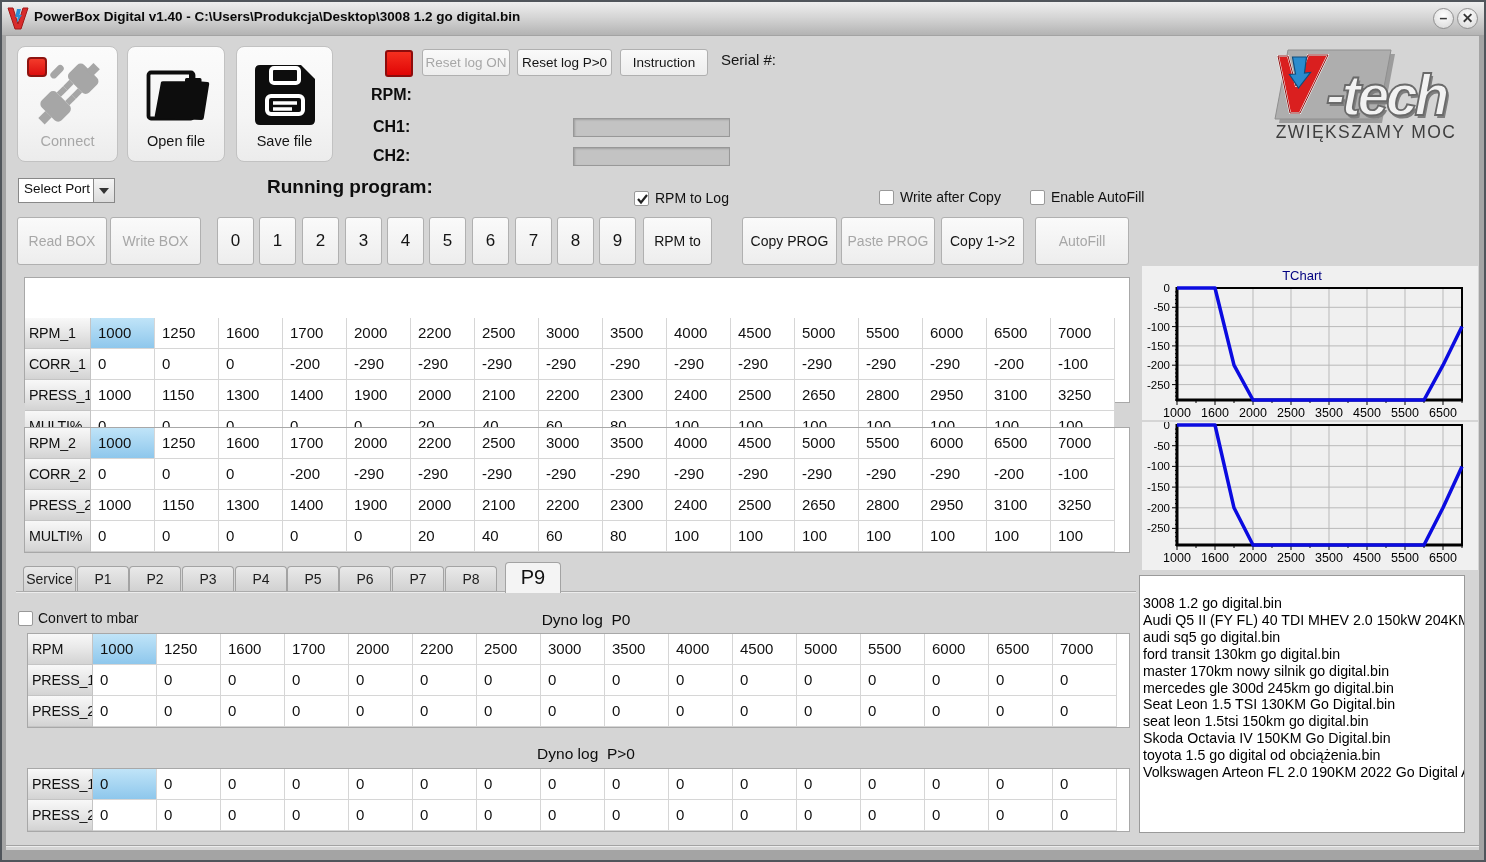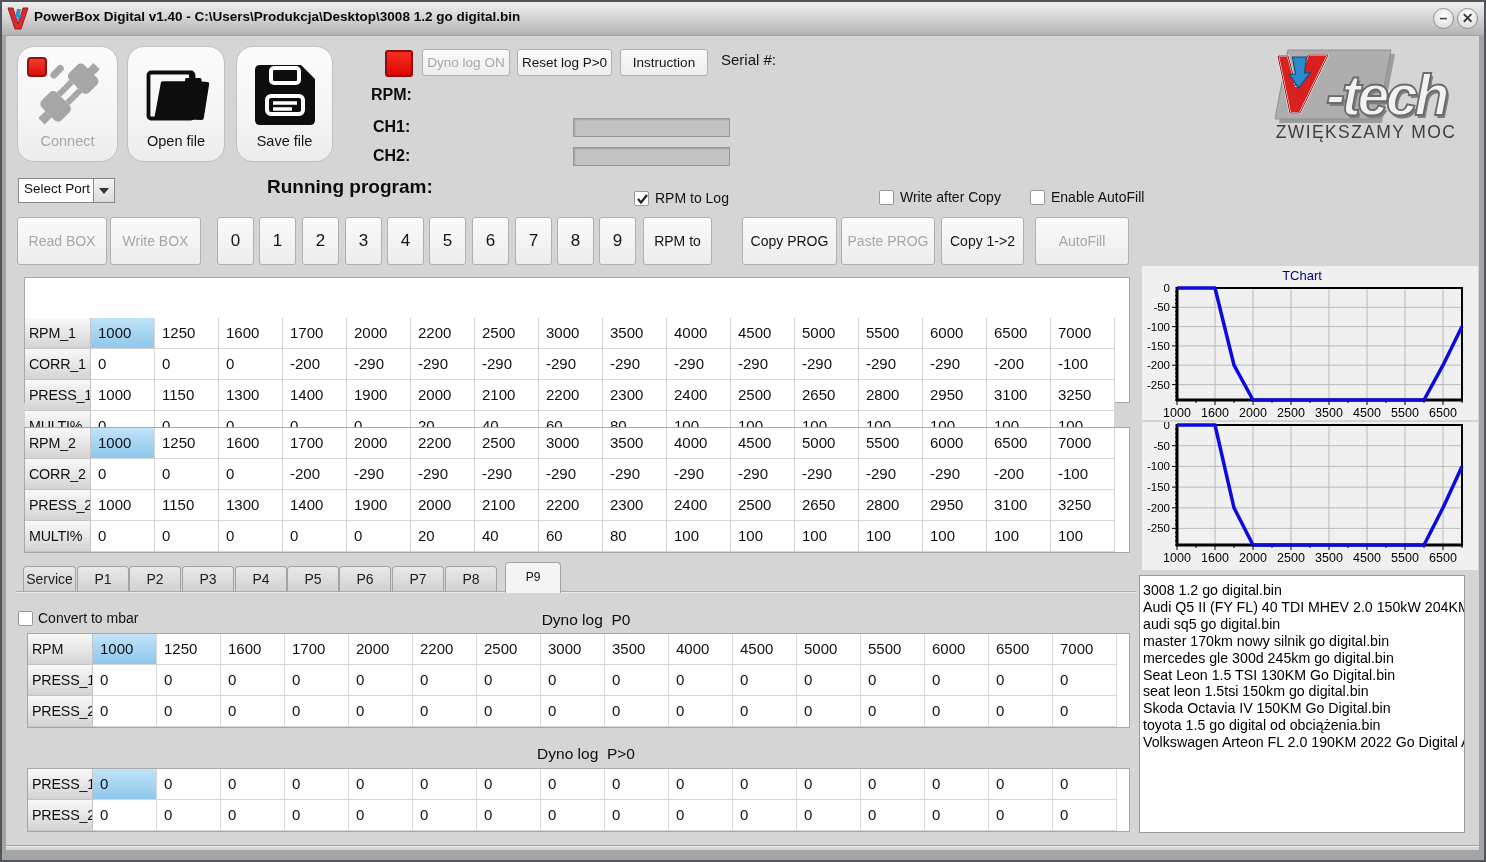--- a/index.html
+++ b/index.html
@@ -4,40 +4,40 @@
 *{margin:0;padding:0;box-sizing:border-box}
 html,body{width:1486px;height:862px;overflow:hidden}
 body{font-family:"Liberation Sans",sans-serif;position:relative;background:#8a8f94}
 .abs{position:absolute}
 #frame{position:absolute;left:0;top:0;width:1486px;height:862px;background:#50555b;}
 #inframe{position:absolute;left:2px;top:2px;width:1482px;height:858px;background:#a4a4a4;}
 #content{position:absolute;left:6px;top:36px;width:1473px;height:814px;background:#d5d5d5;}
 #titlebar{position:absolute;left:2px;top:2px;width:1482px;height:34px;background:linear-gradient(#eeeeee,#d6d6d6 45%,#b3b3b3);border-bottom:1px solid #8f8f8f;}
 #title{position:absolute;left:34px;top:0px;height:34px;line-height:33px;font-size:13.5px;font-weight:bold;color:#0a0a0a;}
 .circbtn{position:absolute;top:8px;width:21px;height:21px;border-radius:50%;background:radial-gradient(circle at 50% 35%,#ffffff,#e2e2e2 70%,#cfcfcf);border:1px solid #909090;color:#383838;text-align:center;line-height:19px;font-weight:900;font-size:14px}
-.bigbtn{position:absolute;top:46px;height:116px;background:linear-gradient(#fbfbfb,#f5f5f5 60%,#ececec);border:1px solid #c2c2c2;border-radius:17px;}
+.bigbtn{position:absolute;top:46px;height:116px;background:linear-gradient(#fbfbfb,#f5f5f5 60%,#ececec);border:1px solid #c2c2c2;border-radius:8px;}
 .bigbtn .cap{position:absolute;left:0;width:100%;text-align:center;top:86px;font-size:14.5px;color:#141414}
 .smbtn{position:absolute;background:linear-gradient(#fafafa,#ededed);border:1px solid #b0b0b0;border-radius:3px;text-align:center;font-size:13.5px;color:#141414;}
 .dis{color:#a7a7a7 !important}
 .blab{font-weight:bold;color:#0d0d0d;position:absolute}
 .pbar{position:absolute;left:573px;width:157px;height:19px;background:#c3c3c3;border:1px solid #989898;box-shadow:inset 1px 1px 2px rgba(0,0,0,.18)}
 .cb{position:absolute;width:15px;height:15px;background:#fff;border:1px solid #999;border-radius:2px;}
 .cb svg{position:absolute;left:0px;top:0px}
 .cblab{position:absolute;font-size:14px;color:#111}
 .tblwrap{position:absolute;background:#fff;border:1px solid #a8a8a8;}
 .tbl{display:grid;}
 .hc{background:linear-gradient(#f8f8f8,#e9e9e9 45%,#d3d3d3);border-right:1px solid #c4c4c4;border-bottom:1px solid #c4c4c4;font-size:14.3px;color:#101010;line-height:30px;padding-left:4px;overflow:hidden;letter-spacing:-0.2px}
 .dc{background:#fff;border-right:1px solid #d6d6d6;border-bottom:1px solid #d6d6d6;font-size:15px;color:#101010;line-height:30px;padding-left:7px}
 .dc.sel{background:linear-gradient(#c0e4f8,#8ec7ec);}
 .tab{position:absolute;top:566px;height:26px;background:linear-gradient(#e9e9e9,#d0d0d0);border:1px solid #a3a3a3;border-bottom:none;border-radius:4px 4px 0 0;text-align:center;font-size:14px;color:#1c1c1c;line-height:24px}
 .tabline{position:absolute;left:16px;top:591px;width:1120px;height:1px;background:#ababab}
-.seltab{position:absolute;left:505px;top:562px;width:56px;height:31px;background:#f4f4f4;border:1px solid #a3a3a3;border-bottom:none;border-radius:4px 4px 0 0;text-align:center;font-size:12px;color:#111;line-height:28px;z-index:5}
+.seltab{position:absolute;left:505px;top:562px;width:56px;height:31px;background:#f4f4f4;border:1px solid #a3a3a3;border-bottom:none;border-radius:4px 4px 0 0;text-align:center;font-size:20px;color:#111;line-height:28px;z-index:5}
 .chart{position:absolute;}
 .dynohdr{position:absolute;width:1120px;text-align:center;font-weight:normal;font-size:15.5px;color:#0d0d0d}
-#filelist{position:absolute;left:1139px;top:575px;width:326px;height:258px;background:#fff;border:1px solid #9a9a9a;overflow:hidden;padding:6px 0 0 3px}
+#filelist{position:absolute;left:1139px;top:575px;width:326px;height:258px;background:#fff;border:1px solid #9a9a9a;overflow:hidden;padding:19px 0 0 3px}
 #filelist div{font-size:14.2px;line-height:16.9px;color:#000;white-space:nowrap}
 .groove{position:absolute;background:#a3a3a3}
 .groove2{position:absolute;background:#ececec}
 </style></head><body>
 <div id="frame"></div>
 <div id="inframe"></div>
 <div id="titlebar"></div>
 <div id="content"></div>
 <svg class="abs" style="left:5px;top:5px" width="26" height="26" viewBox="0 0 26 26">
 <path d="M3 3 L8 3 L13 19 L18 3 L23 3 L16 24 L10 24 Z" fill="#d82c2c" stroke="#a01818" stroke-width="1"></path>
@@ -76,21 +76,21 @@
     <svg class="abs" style="left:17px;top:17px" width="62" height="62" viewBox="0 0 62 62">
   <path d="M6 1 H47 L61 15 V56 Q61 61 56 61 H6 Q1 61 1 56 V6 Q1 1 6 1 Z" fill="#0d0d0d"></path>
   <rect x="17" y="4" width="28" height="15" rx="3" fill="none" stroke="#fff" stroke-width="4"></rect>
   <rect x="13" y="32" width="36" height="18" rx="4" fill="none" stroke="#fff" stroke-width="4"></rect>
   <line x1="19" y1="39" x2="43" y2="39" stroke="#fff" stroke-width="3.5"></line>
   <line x1="19" y1="45" x2="38" y2="45" stroke="#fff" stroke-width="3.5"></line>
   </svg>
     <div class="cap">Save file</div>
   </div>
 <div class="abs" style="left:385px;top:50px;width:28px;height:27px;background:linear-gradient(#f52f1f,#e00505);border:2px solid #8d0c0c;border-radius:3px"></div>
-<div class="smbtn dis" style="left:422px;top:49px;width:88px;height:27px;line-height:25px">Dyno log ON</div>
+<div class="smbtn dis" style="left:422px;top:49px;width:88px;height:27px;line-height:25px">Reset log ON</div>
 <div class="smbtn" style="left:517px;top:49px;width:95px;height:27px;line-height:25px">Reset log P&gt;0</div>
 <div class="smbtn" style="left:620px;top:49px;width:88px;height:27px;line-height:25px">Instruction</div>
 <div class="abs" style="left:721px;top:51px;font-size:15px;color:#141414">Serial #:</div>
 <div class="blab" style="left:371px;top:86px;font-size:16px">RPM:</div>
 <div class="blab" style="left:373px;top:118px;font-size:16px">CH1:</div>
 <div class="blab" style="left:373px;top:147px;font-size:16px">CH2:</div>
 <div class="pbar" style="top:118px"></div>
 <div class="pbar" style="top:147px"></div>
 <div class="abs" style="left:18px;top:178px;width:97px;height:25px;background:#fff;border:1px solid #888">
     <div class="abs" style="left:5px;top:2px;font-size:13.5px;color:#111">Select Port</div>
@@ -537,20 +537,21 @@
     <text x="187.0" y="140" text-anchor="middle" font-size="12.5" fill="#000">3500</text>
     <text x="225.0" y="140" text-anchor="middle" font-size="12.5" fill="#000">4500</text>
     <text x="263.0" y="140" text-anchor="middle" font-size="12.5" fill="#000">5500</text>
     <text x="301.0" y="140" text-anchor="middle" font-size="12.5" fill="#000">6500</text>
     <polyline points="35.0,3.0 54.0,3.0 73.0,3.0 92.0,85.8 111.0,123.0 130.0,123.0 149.0,123.0 168.0,123.0 187.0,123.0 206.0,123.0 225.0,123.0 244.0,123.0 263.0,123.0 282.0,123.0 301.0,85.8 320.0,44.4" fill="none" stroke="#0b0be0" stroke-width="3.5" stroke-linejoin="round"></polyline>
   </svg>
 <div id="filelist">
     <div>3008 1.2 go digital.bin</div>
     <div>Audi Q5 II (FY FL) 40 TDI MHEV 2.0 150kW 204KM (</div>
     <div>audi sq5 go digital.bin</div>
+    <div>ford transit 130km go digital.bin</div>
     <div>master 170km nowy silnik go digital.bin</div>
     <div>mercedes gle 300d 245km go digital.bin</div>
     <div>Seat Leon 1.5 TSI 130KM Go Digital.bin</div>
     <div>seat leon 1.5tsi 150km go digital.bin</div>
     <div>Skoda Octavia IV 150KM Go Digital.bin</div>
     <div>toyota 1.5 go digital od obciążenia.bin</div>
     <div>Volkswagen Arteon FL 2.0 190KM 2022 Go Digital Au</div>
   </div>
 <svg class="abs" style="left:1240px;top:42px" width="246" height="105" viewBox="0 0 246 105">
 <path d="M52 12 L155 12 L142 81 L39 81 Z" fill="#9c9c9c"></path>

